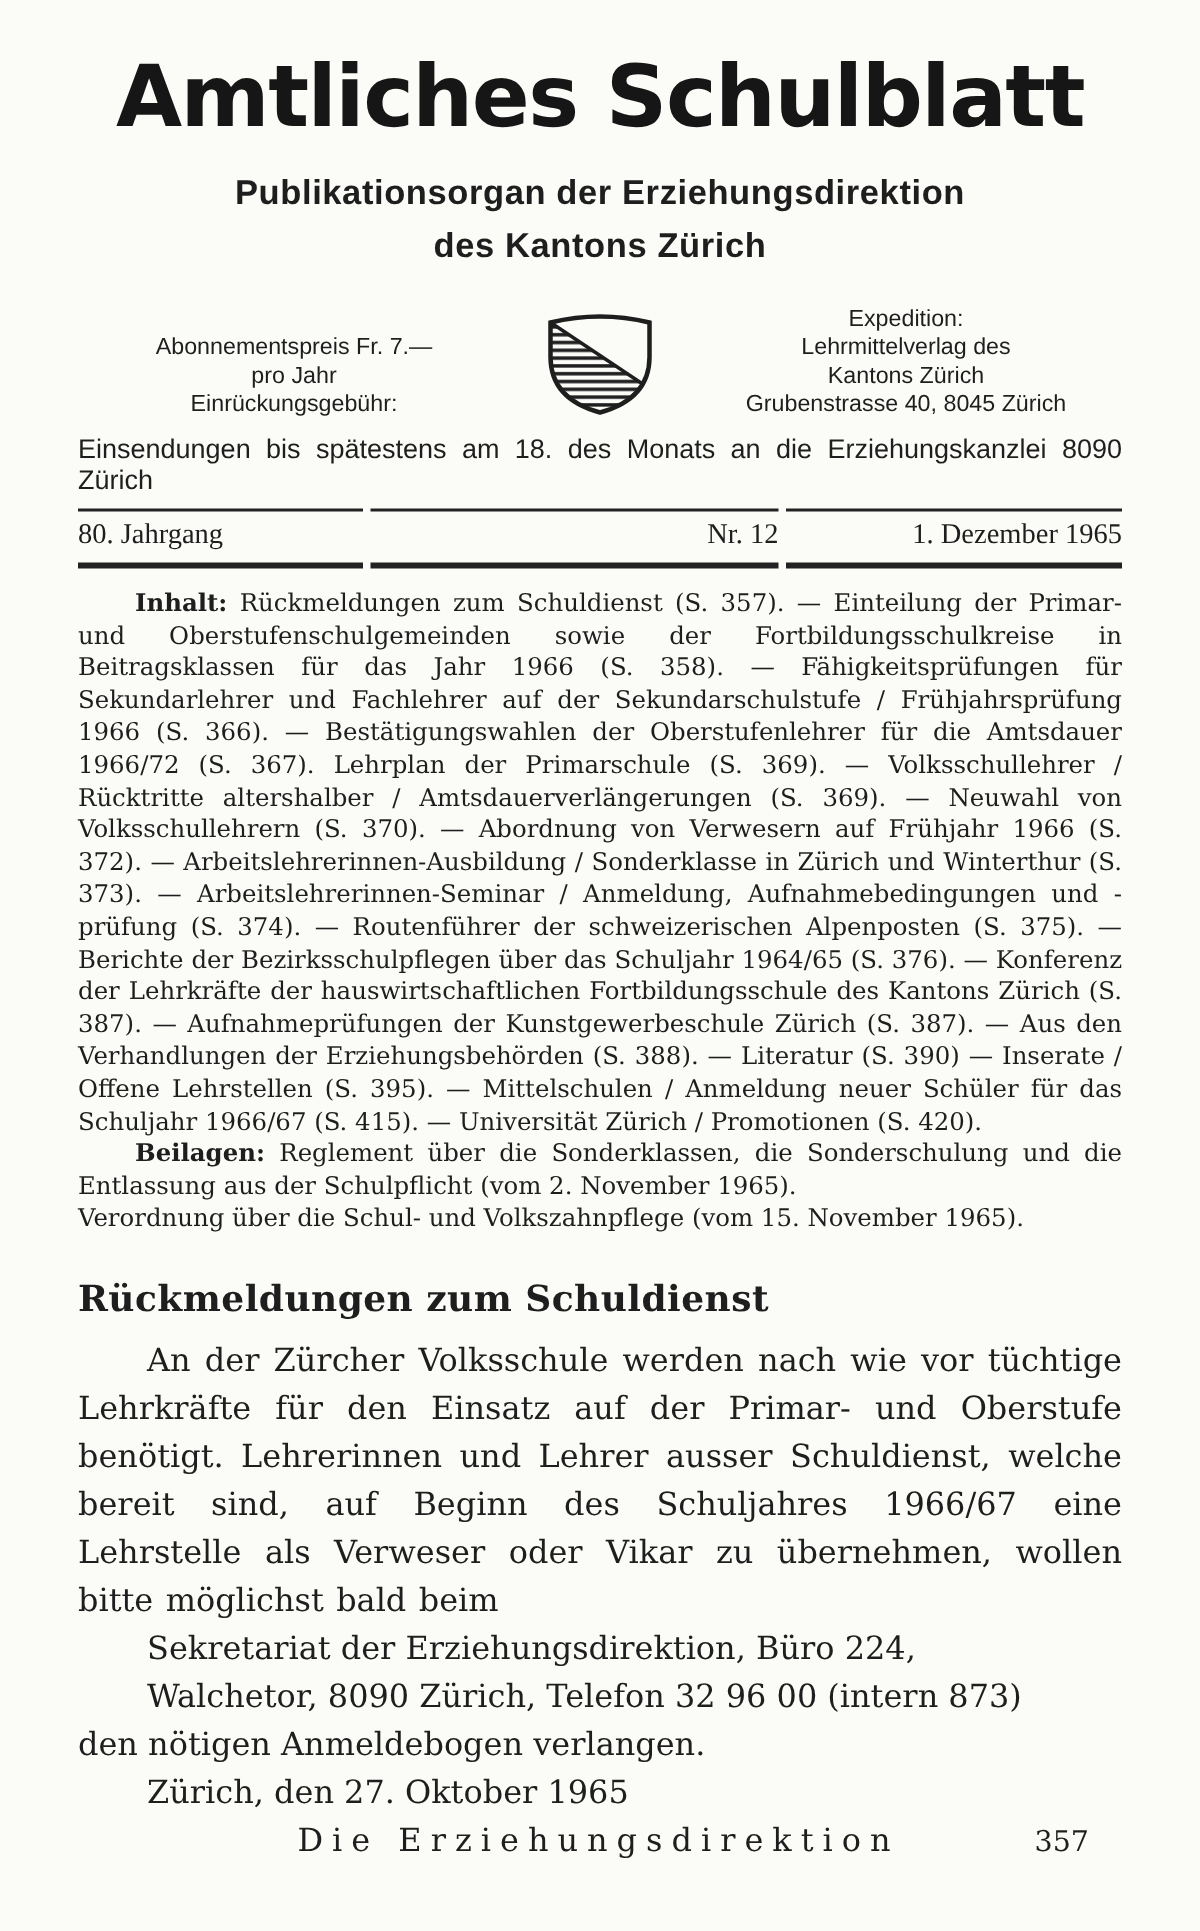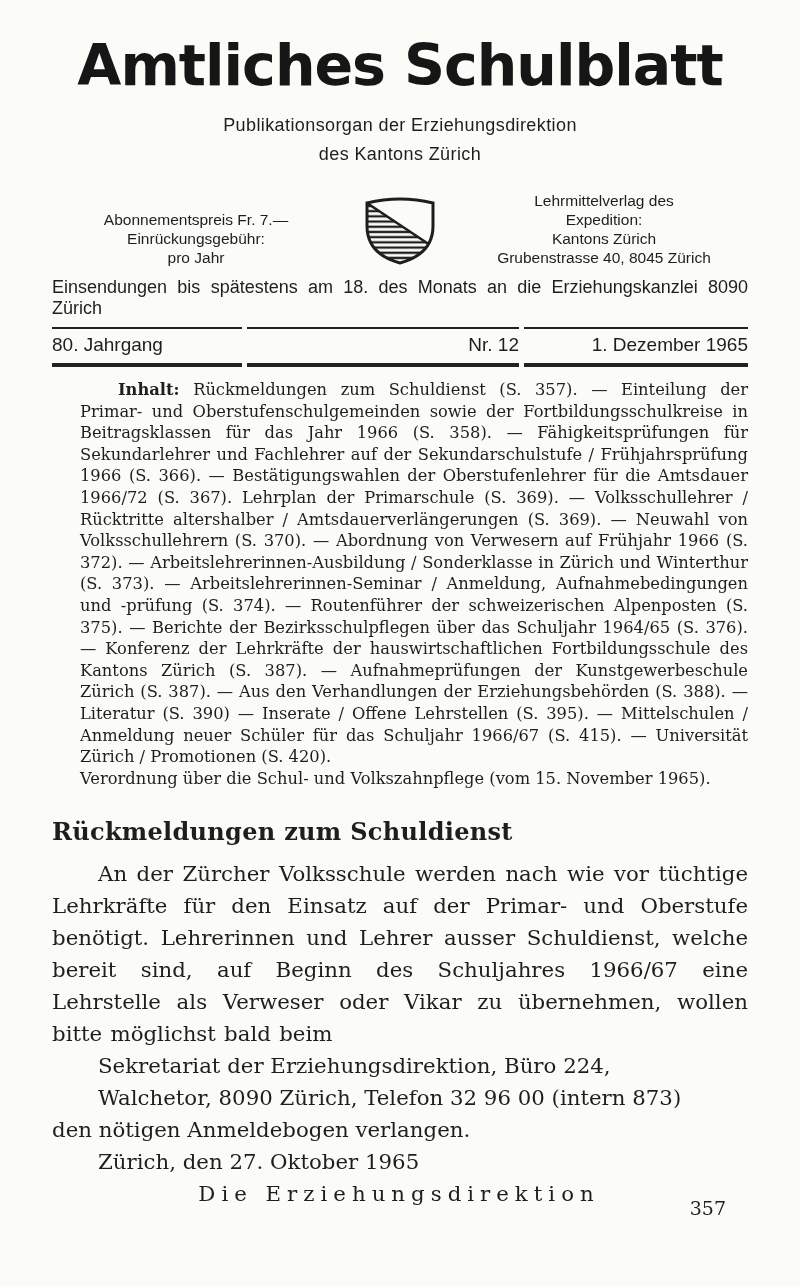--- a/index.html
+++ b/index.html
@@ -22,22 +22,22 @@
     font-weight: bold;
     font-size: 57px;
     letter-spacing: -1px;
     white-space: nowrap;
     color: #161616;
   }
   .subtitle {
     margin-top: 17px;
     text-align: center;
     font-family: "Liberation Sans", sans-serif;
-    font-weight: normal;
-    font-size: 18px;
+    font-weight: bold;
+    font-size: 23px;
     letter-spacing: 0.4px;
   }
   .subtitle.sub2 { margin-top: 8px; }
 
   .inforow {
     display: flex;
     align-items: flex-end;
     margin-top: 26px;
     font-family: "Liberation Sans", sans-serif;
     font-size: 15.5px;
@@ -53,39 +53,38 @@
     text-align: justify;
     text-align-last: justify;
     word-spacing: 2px;
   }
 
   .bar {
     margin-top: 8px;
     display: grid;
     grid-template-columns: 190px 272px 1fr;
     column-gap: 5px;
-    font-family: Liberation Sans, sans-serif;
+    font-family: Liberation Serif, serif;
     font-size: 19px;
   }
   .bar-cell {
     border-top: 2.5px solid #222;
     border-bottom: 4px solid #222;
     padding: 5px 0 7px;
   }
   .bar-cell.center { text-align: right; }
   .bar-cell.right  { text-align: right; }
 
   
   .contents {
     margin-top: 12px;
     font-family: "DejaVu Serif", serif;
     font-size: 16.3px;
     line-height: 21.6px;
     text-align: justify;
-    margin-left: 28px;
   }
   .toc-p { margin: 0; text-indent: 38px; }
   .toc-p.noindent { text-indent: 0; }
   .lead { font-weight: bold; }
 
   
   .article-heading {
     margin: 28px 0 0;
     text-align: left;
     font-family: "DejaVu Serif", serif;
@@ -107,39 +106,39 @@
   .addr { padding-left: 46px; }
   .signature {
     text-align: center;
     letter-spacing: 6px;
     padding-right: 2px;
   }
 
   .pagenum {
     position: absolute;
     right: 74px;
-    bottom: 68px;
+    bottom: 48px;
     font-family: "DejaVu Serif", serif;
     font-size: 19px;
   }
 </style>
 </head>
 <body>
 
 <div class="page">
 
   <h1 class="title">Amtliches Schulblatt</h1>
   <div class="subtitle">Publikationsorgan der Erziehungsdirektion</div>
   <div class="subtitle sub2">des Kantons Zürich</div>
 
   <div class="inforow">
     <div class="infocol">
       <div>Abonnementspreis Fr. 7.—</div>
+      <div>pro Jahr</div>
       <div>Einrückungsgebühr:</div>
-      <div>pro Jahr</div>
     </div>
     <div class="emblem">
       <svg width="80" height="74" viewBox="0 0 80 74" aria-hidden="true">
         <defs>
           <pattern id="hatch" width="6" height="5.2" patternUnits="userSpaceOnUse">
             <rect width="6" height="5.2" fill="#fbfbf8"></rect>
             <rect y="1.4" width="6" height="2.3" fill="#1e1e1e"></rect>
           </pattern>
           <clipPath id="shieldClip">
             <path d="M7,10 Q40,2 73,10 L73,33 Q73,61 40,70 Q7,61 7,33 Z"></path>
@@ -147,37 +146,38 @@
         </defs>
         <g clip-path="url(#shieldClip)">
           <rect width="80" height="74" fill="#fbfbf8"></rect>
           <polygon points="7,10 73,54 73,74 7,74" fill="url(#hatch)"></polygon>
           <line x1="7" y1="10" x2="73" y2="54" stroke="#1e1e1e" stroke-width="2.4"></line>
         </g>
         <path d="M7,10 Q40,2 73,10 L73,33 Q73,61 40,70 Q7,61 7,33 Z" fill="none" stroke="#1e1e1e" stroke-width="3"></path>
       </svg>
     </div>
     <div class="infocol">
+      <div>Expedition:</div>
       <div>Lehrmittelverlag des</div>
-      <div>Expedition:</div>
       <div>Kantons Zürich</div>
       <div>Grubenstrasse 40, 8045 Zürich</div>
     </div>
   </div>
 
   <div class="deadline">Einsendungen bis spätestens am 18. des Monats an die Erziehungskanzlei 8090 Zürich</div>
 
   <div class="bar">
     <div class="bar-cell">80. Jahrgang</div>
     <div class="bar-cell center">Nr. 12</div>
     <div class="bar-cell right">1. Dezember 1965</div>
   </div>
 
   <div class="contents">
     <p class="toc-p"><b class="lead">Inhalt:</b> <span>Rückmeldungen zum Schuldienst (S. 357). — Einteilung der Primar- und Oberstufenschulgemeinden sowie der Fortbildungsschulkreise in Beitragsklassen für das Jahr 1966 (S. 358). — Fähigkeitsprüfungen für Sekundarlehrer und Fachlehrer auf der Sekundarschulstufe / Frühjahrsprüfung 1966 (S. 366). — Bestätigungswahlen der Oberstufenlehrer für die Amtsdauer 1966/72 (S. 367). Lehrplan der Primarschule (S. 369). — Volksschullehrer / Rücktritte altershalber / Amtsdauerverlängerungen (S. 369). — Neuwahl von Volksschullehrern (S. 370). — Abordnung von Verwesern auf Frühjahr 1966 (S. 372). — Arbeitslehrerinnen-Ausbildung / Sonderklasse in Zürich und Winterthur (S. 373). — Arbeitslehrerinnen-Seminar / Anmeldung, Aufnahmebedingungen und -prüfung (S. 374). — Routenführer der schweizerischen Alpenposten (S. 375). — Berichte der Bezirksschulpflegen über das Schuljahr 1964/65 (S. 376). — Konferenz der Lehrkräfte der hauswirtschaftlichen Fortbildungsschule des Kantons Zürich (S. 387). — Aufnahmeprüfungen der Kunstgewerbeschule Zürich (S. 387). — Aus den Verhandlungen der Erziehungsbehörden (S. 388). — Literatur (S. 390) — Inserate / Offene Lehrstellen (S. 395). — Mittelschulen / Anmeldung neuer Schüler für das Schuljahr 1966/67 (S. 415). — Universität Zürich / Promotionen (S. 420).</span></p>
+    <p class="toc-p"><b class="lead">Beilagen:</b> <span>Reglement über die Sonderklassen, die Sonderschulung und die Entlassung aus der Schulpflicht (vom 2. November 1965).</span></p>
     <p class="toc-p noindent">Verordnung über die Schul- und Volkszahnpflege (vom 15. November 1965).</p>
   </div>
 
   <h2 class="article-heading">Rückmeldungen zum Schuldienst</h2>
 
   <p class="body">An der Zürcher Volksschule werden nach wie vor tüchtige Lehrkräfte für den Einsatz auf der Primar- und Oberstufe benötigt. Lehrerinnen und Lehrer ausser Schuldienst, welche bereit sind, auf Beginn des Schuljahres 1966/67 eine Lehrstelle als Verweser oder Vikar zu übernehmen, wollen bitte möglichst bald beim</p>
   <div class="body addr">Sekretariat der Erziehungsdirektion, Büro 224,</div>
   <div class="body addr">Walchetor, 8090 Zürich, Telefon 32 96 00 (intern 873)</div>
   <div class="body">den nötigen Anmeldebogen verlangen.</div>
   <div class="body addr">Zürich, den 27. Oktober 1965</div>

